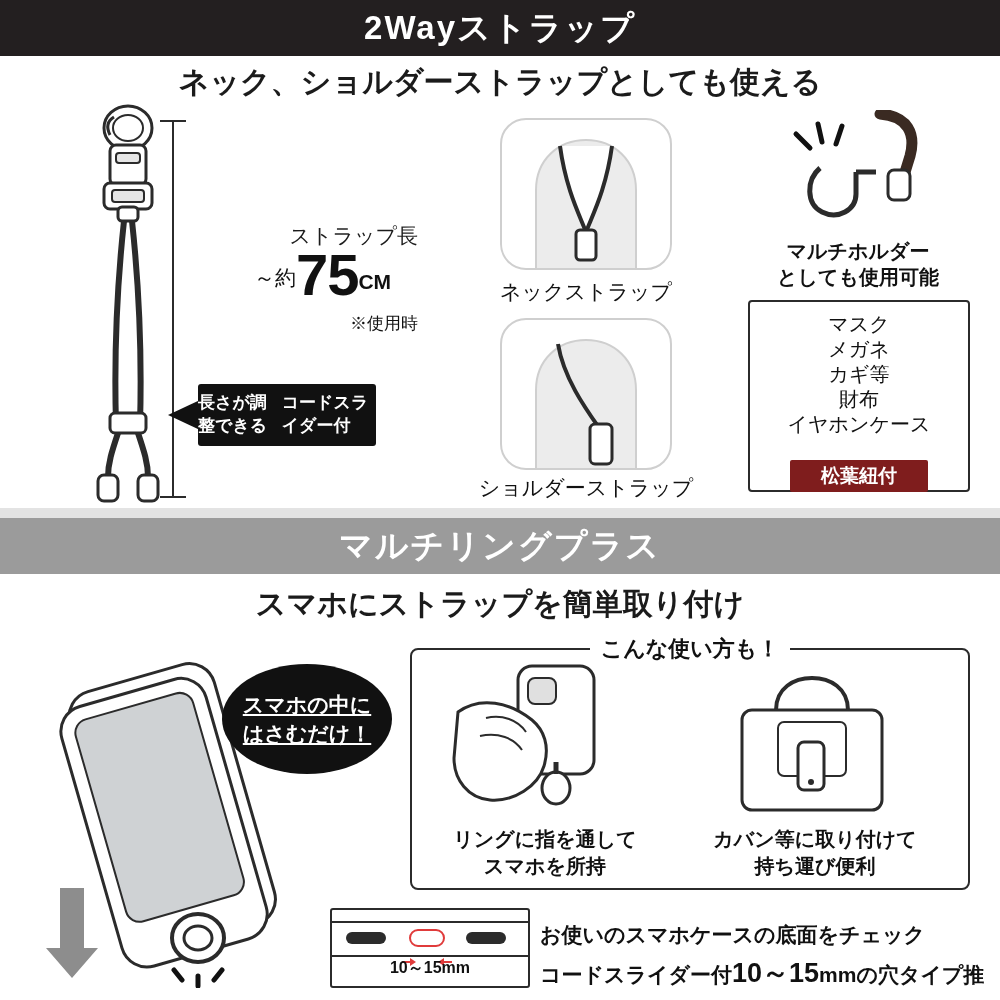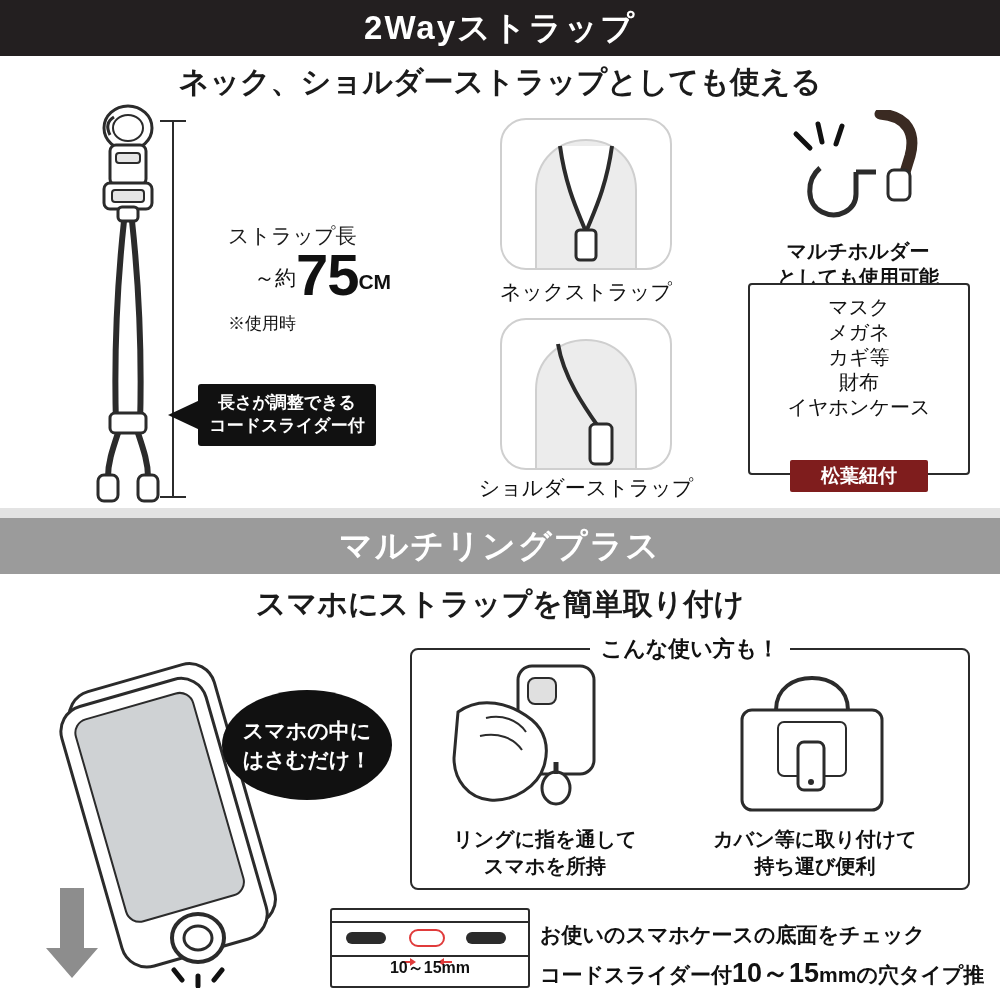--- a/index.html
+++ b/index.html
@@ -23,54 +23,54 @@
 
   .subtitle {
     position: absolute; left: 0; width: 1000px; text-align: center;
     font-weight: bold; color: #1b1b1b;
   }
   .sub-1 { top: 62px; font-size: 30px; }
   .sub-2 { top: 584px; font-size: 30px; }
 
   
   .abs { position: absolute; }
-  .center-text { text-align: left; }
+  .center-text { text-align: right; }
 
   .dim-line { position: absolute; left: 172px; top: 120px; height: 378px; width: 2px; background: #2b2b2b; }
   .dim-cap { position: absolute; left: 160px; width: 26px; height: 2px; background: #2b2b2b; }
 
   .strap-len-label { left: 228px; top: 222px; width: 190px; font-size: 21px; color: #1b1b1b; }
   .strap-len-value { left: 215px; top: 247px; width: 215px; display: flex; align-items: flex-end; justify-content: center; }
   .strap-len-value .tilde { font-size: 21px; padding-bottom: 10px; }
   .strap-len-value .yaku { font-size: 21px; padding-bottom: 10px; }
   .strap-len-value .num { font-size: 58px; font-weight: bold; line-height: 0.95; letter-spacing: -1px; }
   .strap-len-value .unit { font-size: 21px; font-weight: bold; padding-bottom: 8px; }
   .strap-note { left: 228px; top: 312px; width: 190px; font-size: 17px; }
 
   
   .callout {
     left: 198px; top: 384px; width: 178px; height: 62px;
     background: #111; color: #fff; border-radius: 3px;
-    display: flex; flex-direction: column; align-items: center; justify-content: center;
+    display: flex; flex-direction: row; align-items: center; justify-content: center;
     font-size: 17px; font-weight: bold; line-height: 1.35;
   }
   .callout-arrow {
     left: 168px; top: 400px; width: 0; height: 0;
     border-top: 15px solid transparent; border-bottom: 15px solid transparent;
     border-right: 32px solid #111;
   }
 
   
   .thumb { border-radius: 26px; background: #fff; border: 2px solid #cfcfcf; }
   .thumb-label { font-size: 21px; font-weight: normal; text-align: center; }
 
   
   .mh-title { left: 742px; top: 238px; width: 232px; font-size: 20px; font-weight: bold; line-height: 1.3; text-align: center; }
   .mh-box {
-    left: 748px; top: 283px; width: 222px; height: 192px;
+    left: 748px; top: 300px; width: 222px; height: 192px;
     border: 2px solid #2b2b2b; border-radius: 4px; background: #fff;
   }
   .mh-list { font-size: 20px; line-height: 1.25; text-align: center; padding-top: 10px; }
   .mh-tag {
     left: 790px; top: 460px; width: 138px; height: 32px;
     background: #7f1d1d; color: #fff; font-size: 19px; font-weight: bold;
     display: flex; align-items: center; justify-content: center; border-radius: 2px;
   }
 
   
@@ -202,21 +202,21 @@
       <rect x="78" y="20" width="150" height="270" rx="26" fill="#fff" stroke="#2b2b2b" stroke-width="3"></rect>
       <rect x="66" y="32" width="150" height="270" rx="26" fill="#fff" stroke="#2b2b2b" stroke-width="3"></rect>
       <rect x="80" y="46" width="122" height="210" rx="14" fill="#cfd2d4" stroke="#2b2b2b" stroke-width="2"></rect>
     </g>
     <path d="M40 240 L40 300 L26 300 L52 330 L78 300 L64 300 L64 240 Z" fill="#8d8d8d"></path>
     <ellipse cx="178" cy="290" rx="26" ry="24" fill="#fff" stroke="#2b2b2b" stroke-width="4"></ellipse>
     <ellipse cx="178" cy="290" rx="14" ry="12" fill="#fff" stroke="#2b2b2b" stroke-width="3"></ellipse>
     <path d="M154 322 L162 332 M178 328 L178 338 M202 322 L194 332" stroke="#111" stroke-width="5" stroke-linecap="round"></path>
   </svg>
 
-  <div class="abs bubble" style="left:222px; top:690px; width:170px; height:110px;">
+  <div class="abs bubble" style="left:222px; top:664px; width:170px; height:110px;text-decoration:underline;">
     <span>スマホの中に</span>
     <span>はさむだけ！</span>
   </div>
 
   <div class="abs usage-box"></div>
   <div class="abs usage-title">こんな使い方も！</div>
 
   <svg class="abs" style="left:440px; top:662px;" width="200" height="160" viewBox="0 0 200 160">
     <rect x="78" y="4" width="76" height="108" rx="14" fill="#fff" stroke="#2b2b2b" stroke-width="3"></rect>
     <rect x="88" y="16" width="28" height="26" rx="7" fill="#e0e0e0" stroke="#2b2b2b" stroke-width="2"></rect>

